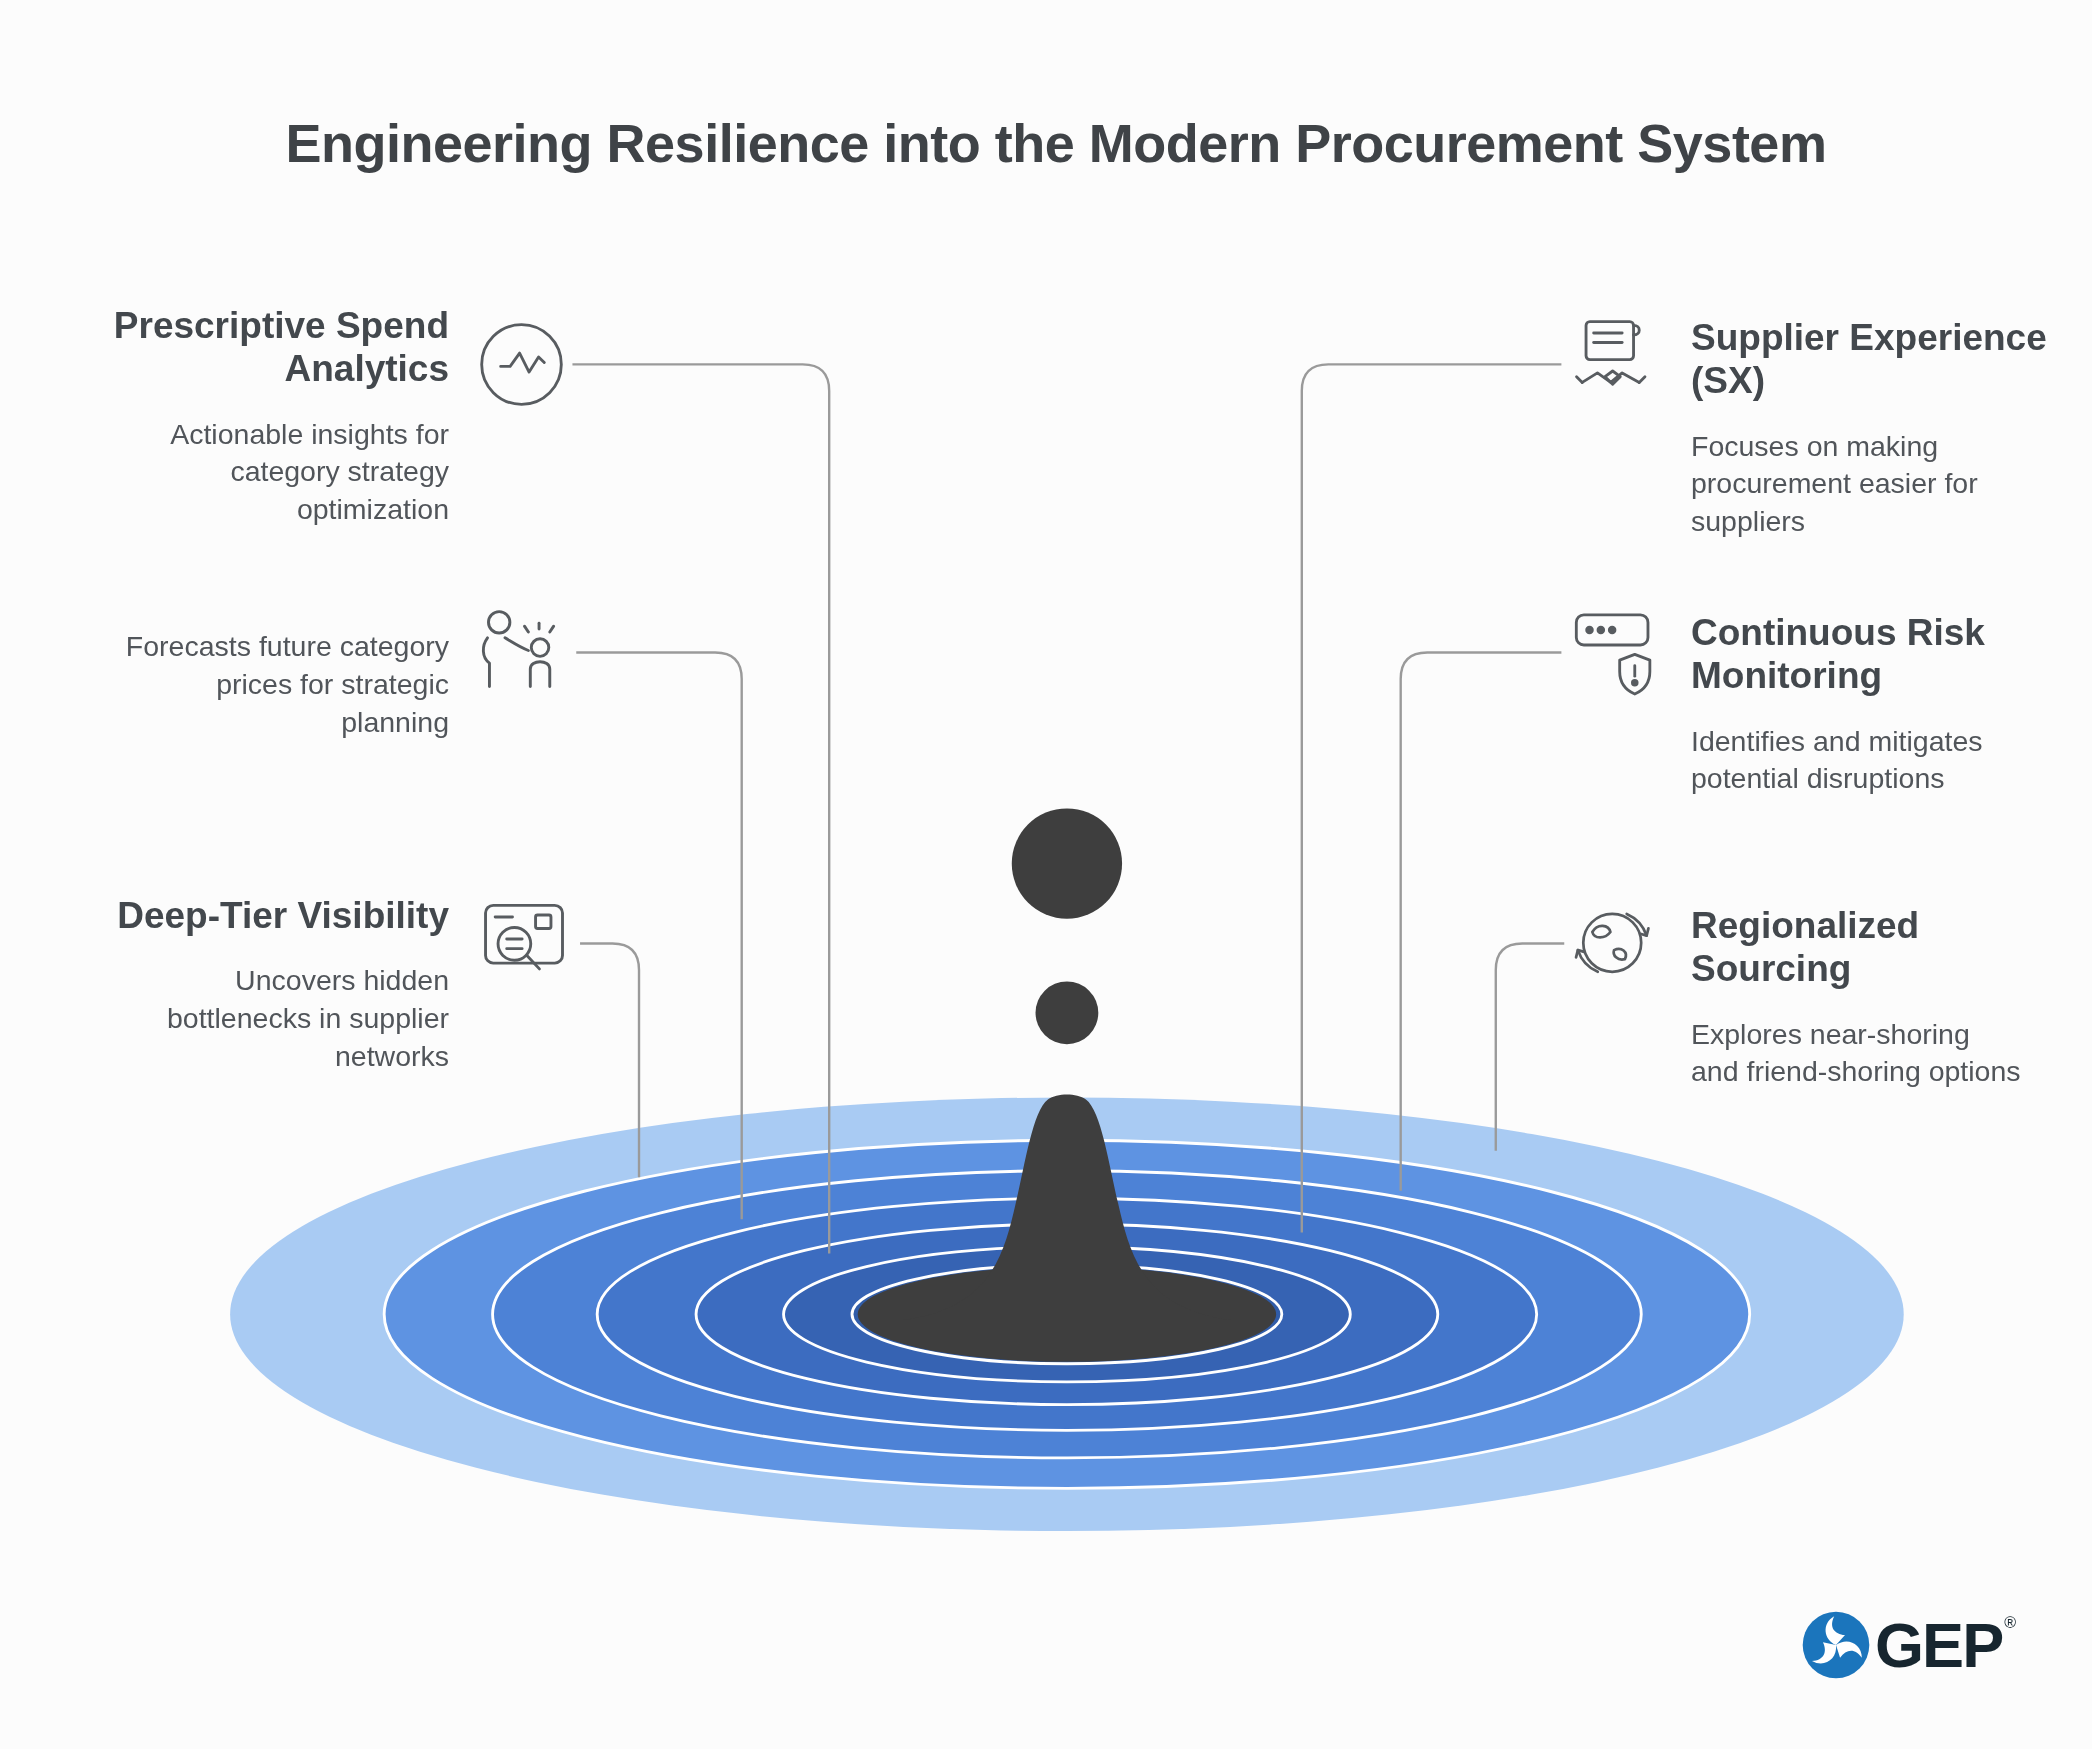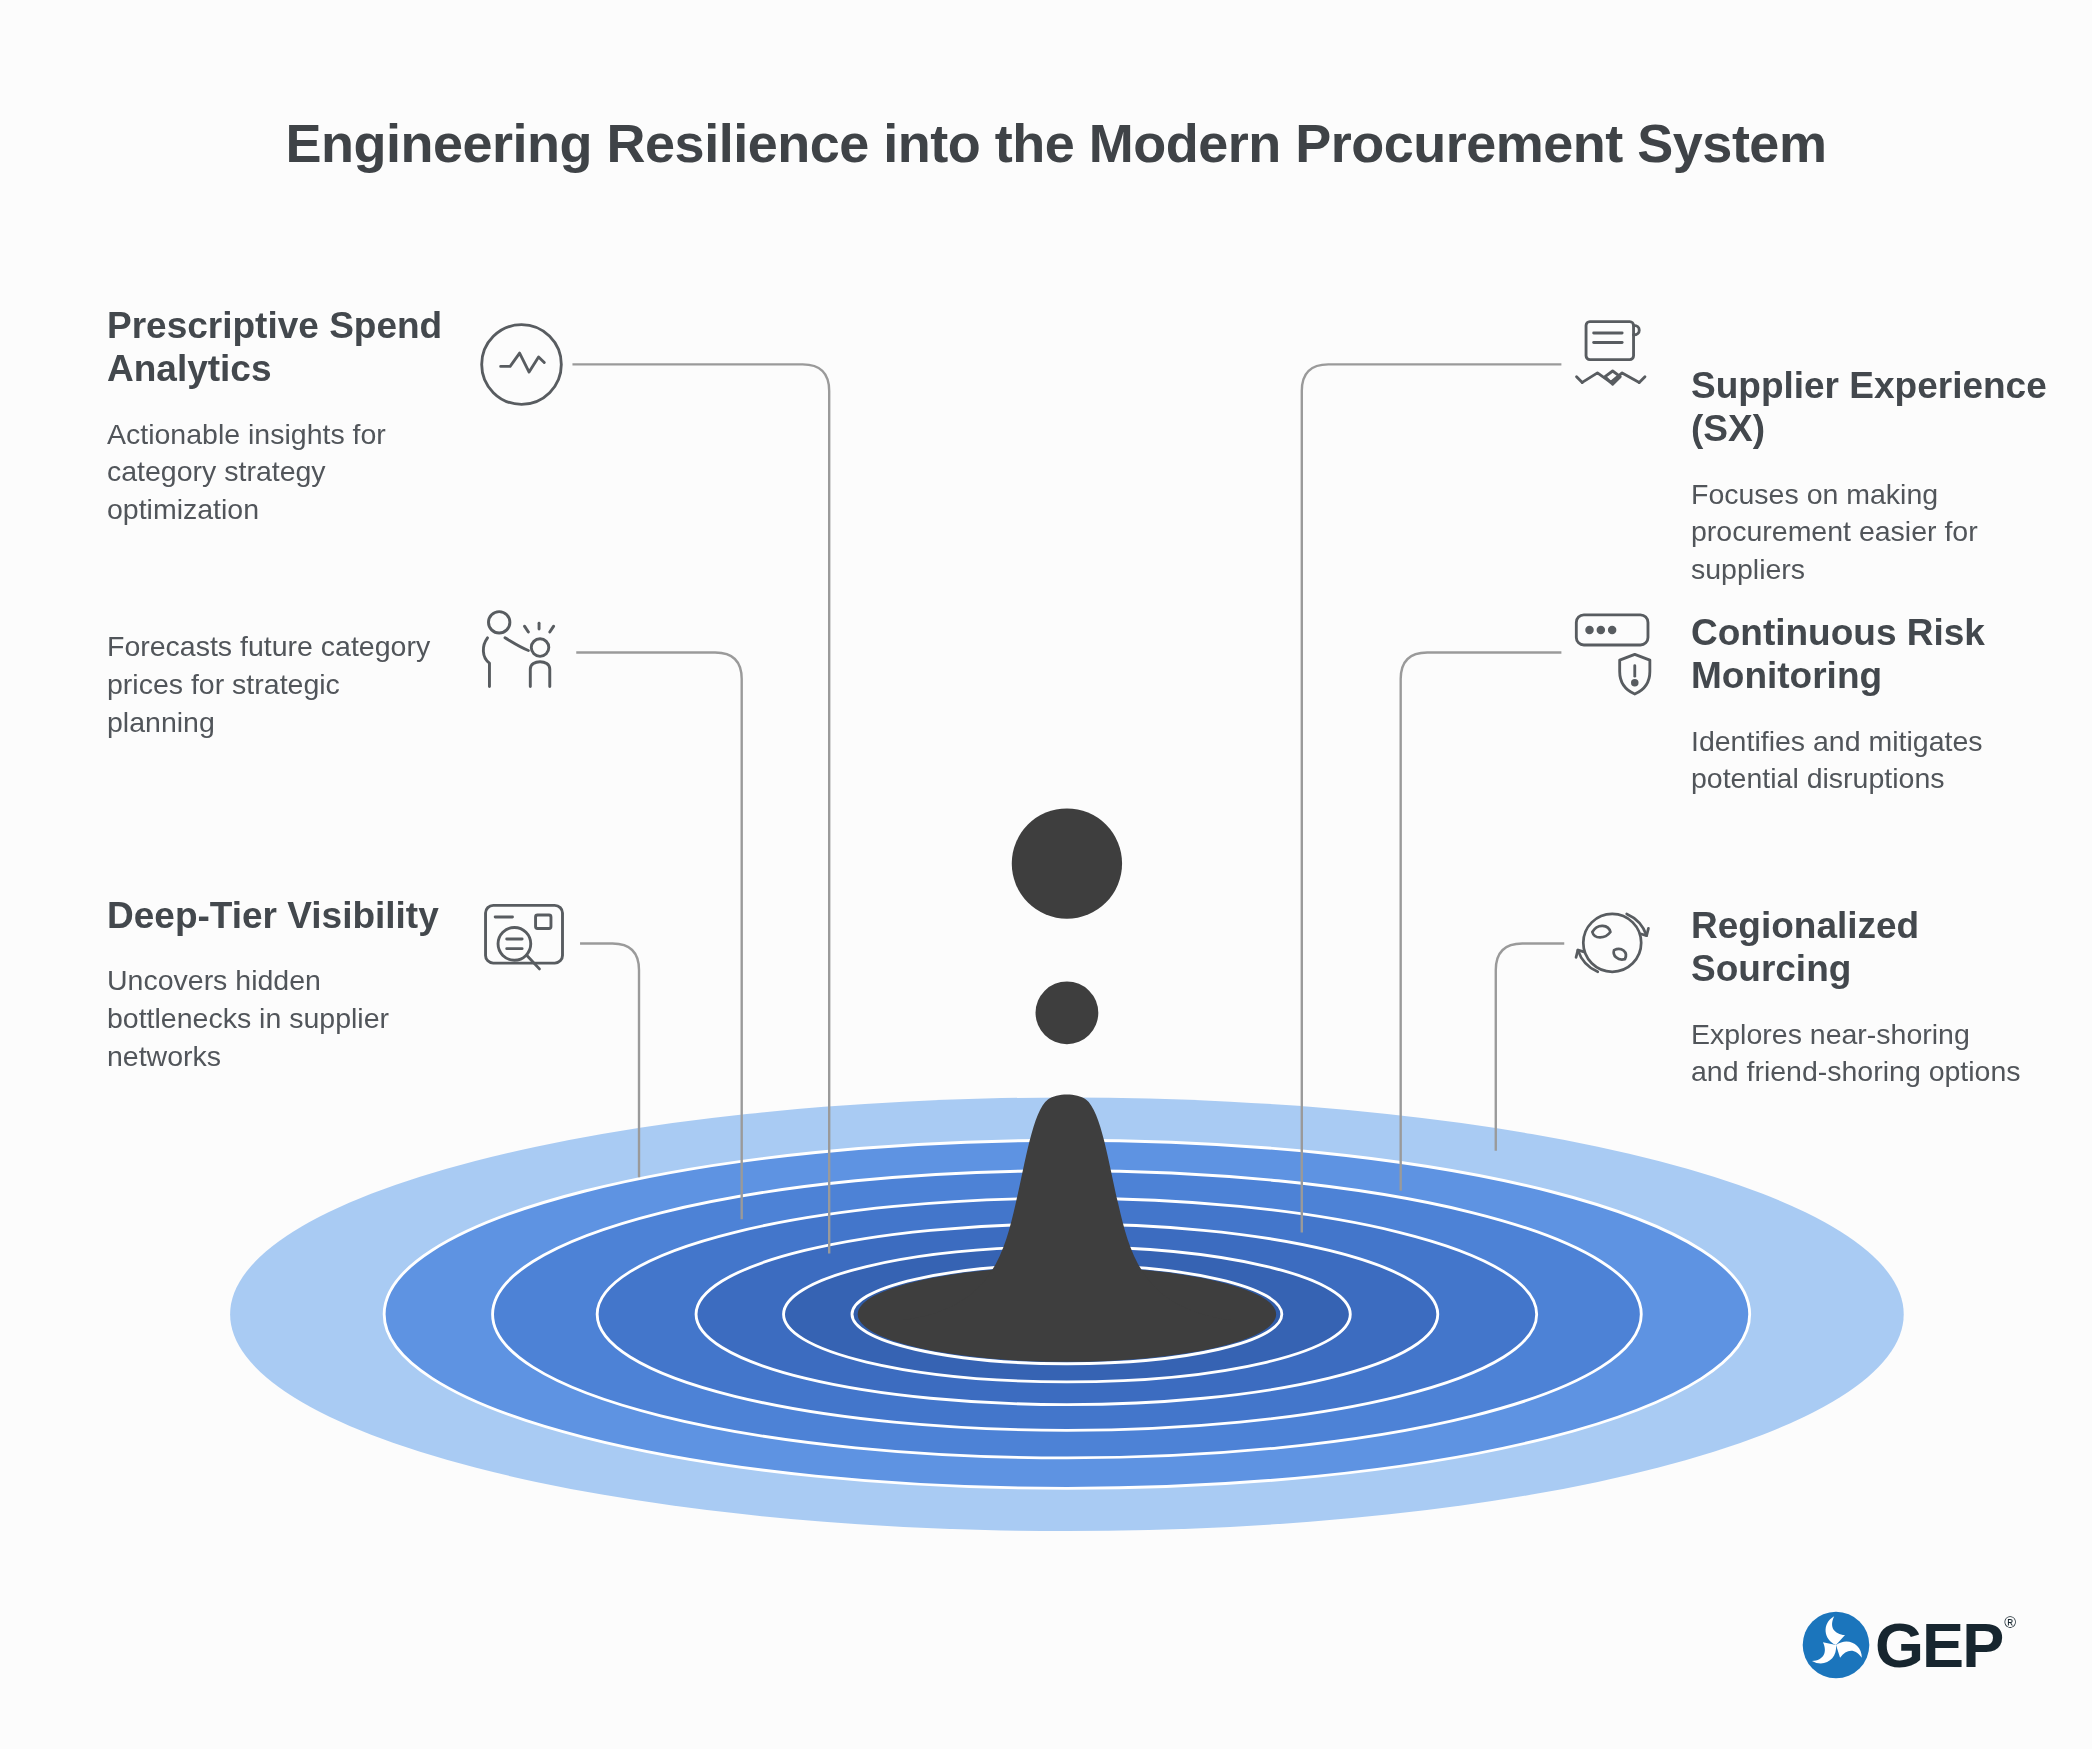--- a/index.html
+++ b/index.html
@@ -11,21 +11,21 @@
   }
   .title{
     position:absolute;top:112px;left:10px;width:100%;
     text-align:center;margin:0;
     font-size:54px;font-weight:700;color:#3F4347;letter-spacing:-0.5px;
   }
   .scene{position:absolute;left:0;top:0;width:2092px;height:1749px;z-index:0;}
   .item{position:absolute;z-index:2;}
   .item h2{margin:0;font-size:37px;line-height:1.17;font-weight:700;color:#43484D;}
   .item p{margin:25px 0 0 0;font-size:28.5px;line-height:1.33;color:#51555A;}
-  .left-item{text-align:left;}
+  .left-item{text-align:right;}
   .right-item{text-align:left;}
   .right-item p{max-width:333px;}
   .icon{position:absolute;z-index:2;color:#585C60;}
   .icon svg{display:block;stroke:currentColor;fill:none;stroke-width:3;stroke-linecap:round;stroke-linejoin:round;}
   .logo{
     position:absolute;left:1800px;top:1607px;height:76px;z-index:2;
     display:flex;align-items:center;gap:3px;
   }
   .logo-text{
     font-size:63px;font-weight:800;color:#17262F;letter-spacing:-1.9px;
@@ -107,21 +107,21 @@
     <rect x="12" y="16" width="80" height="60" rx="8"></rect>
     <rect x="64" y="26" width="16" height="14" rx="2"></rect>
     <path d="M22,28 L40,28"></path>
     <circle cx="42" cy="56" r="17"></circle>
     <path d="M34,51 L50,51"></path>
     <path d="M34,61 L50,61"></path>
     <path d="M55,68 L68,82"></path>
   </svg>
 </div>
 
-<div class="item right-item" style="left:1691px;top:316px;width:361px;margin-top:48px;">
+<div class="item right-item" style="left:1691px;top:316px;width:361px;">
   <h2>Supplier Experience (SX)</h2>
   <p>Focuses on making procurement easier for suppliers</p>
 </div>
 <div class="icon" style="left:1562px;top:314px;">
   <svg width="107" height="95" viewBox="0 0 110 100">
     <rect x="24" y="8" width="50" height="40" rx="4"></rect>
     <path d="M74,12 C82,12 82,22 74,22"></path>
     <path d="M32,20 L62,20"></path>
     <path d="M32,30 L62,30"></path>
     <path d="M20,72 L36,62 L50,72 L62,62 L80,72"></path>

